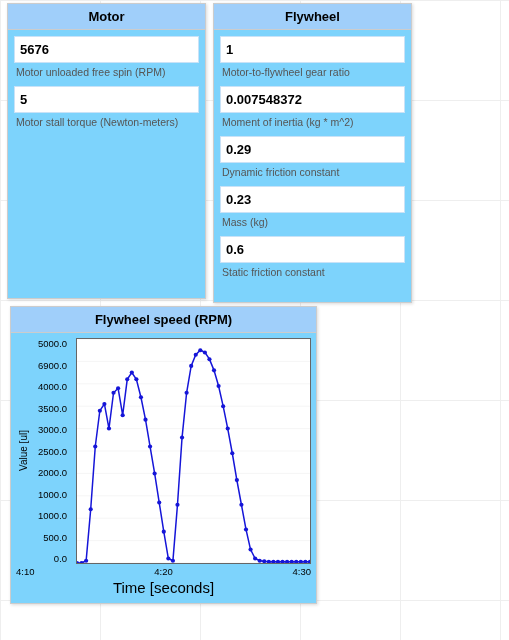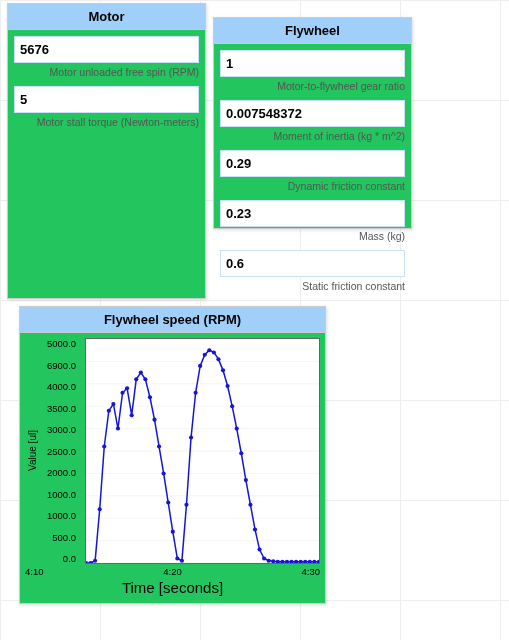--- a/index.html
+++ b/index.html
@@ -16,28 +16,28 @@
     position: absolute;
     top: 0; left: 0; right: 0; bottom: 0;
     background-image:
       linear-gradient(#eee 1px, transparent 1px),
       linear-gradient(90deg, #eee 1px, transparent 1px);
     background-size: 100px 100px;
     z-index: 0;
   }
   .panel {
     position: absolute;
-    background: #22c55e;
+    background: #7dd3fc;
     border: 1px solid #ccc;
     box-shadow: 1px 1px 3px rgba(0,0,0,0.15);
     z-index: 1;
   }
   .panel-motor { left: 7px; top: 3px; width: 199px; height: 296px; }
-  .panel-flywheel { left: 213px; top: 17px; width: 199px; height: 212px; }
-  .panel-chart { left: 19px; top: 306px; width: 307px; height: 298px; }
+  .panel-flywheel { left: 213px; top: 3px; width: 199px; height: 300px; }
+  .panel-chart { left: 10px; top: 306px; width: 307px; height: 298px; }
   .panel-header {
     background: #a0cffa;
     padding: 5px 4px;
     text-align: center;
     font-weight: bold;
     font-size: 13px;
     border-bottom: 1px solid #ccc;
   }
   .panel-body { padding: 6px; }
   .field {
@@ -50,21 +50,20 @@
     font-weight: bold;
     border: 1px solid #c9e2f7;
     background: #fff;
     color: #000;
   }
   .field-label {
     font-size: 10.5px;
     color: #555;
     margin-top: 3px;
     padding-left: 2px;
-    text-align: right;
   }
   .chart-body {
     padding: 5px;
     height: calc(100% - 28px);
     display: flex;
     flex-direction: column;
   }
   .chart-area {
     flex: 1;
     position: relative;

